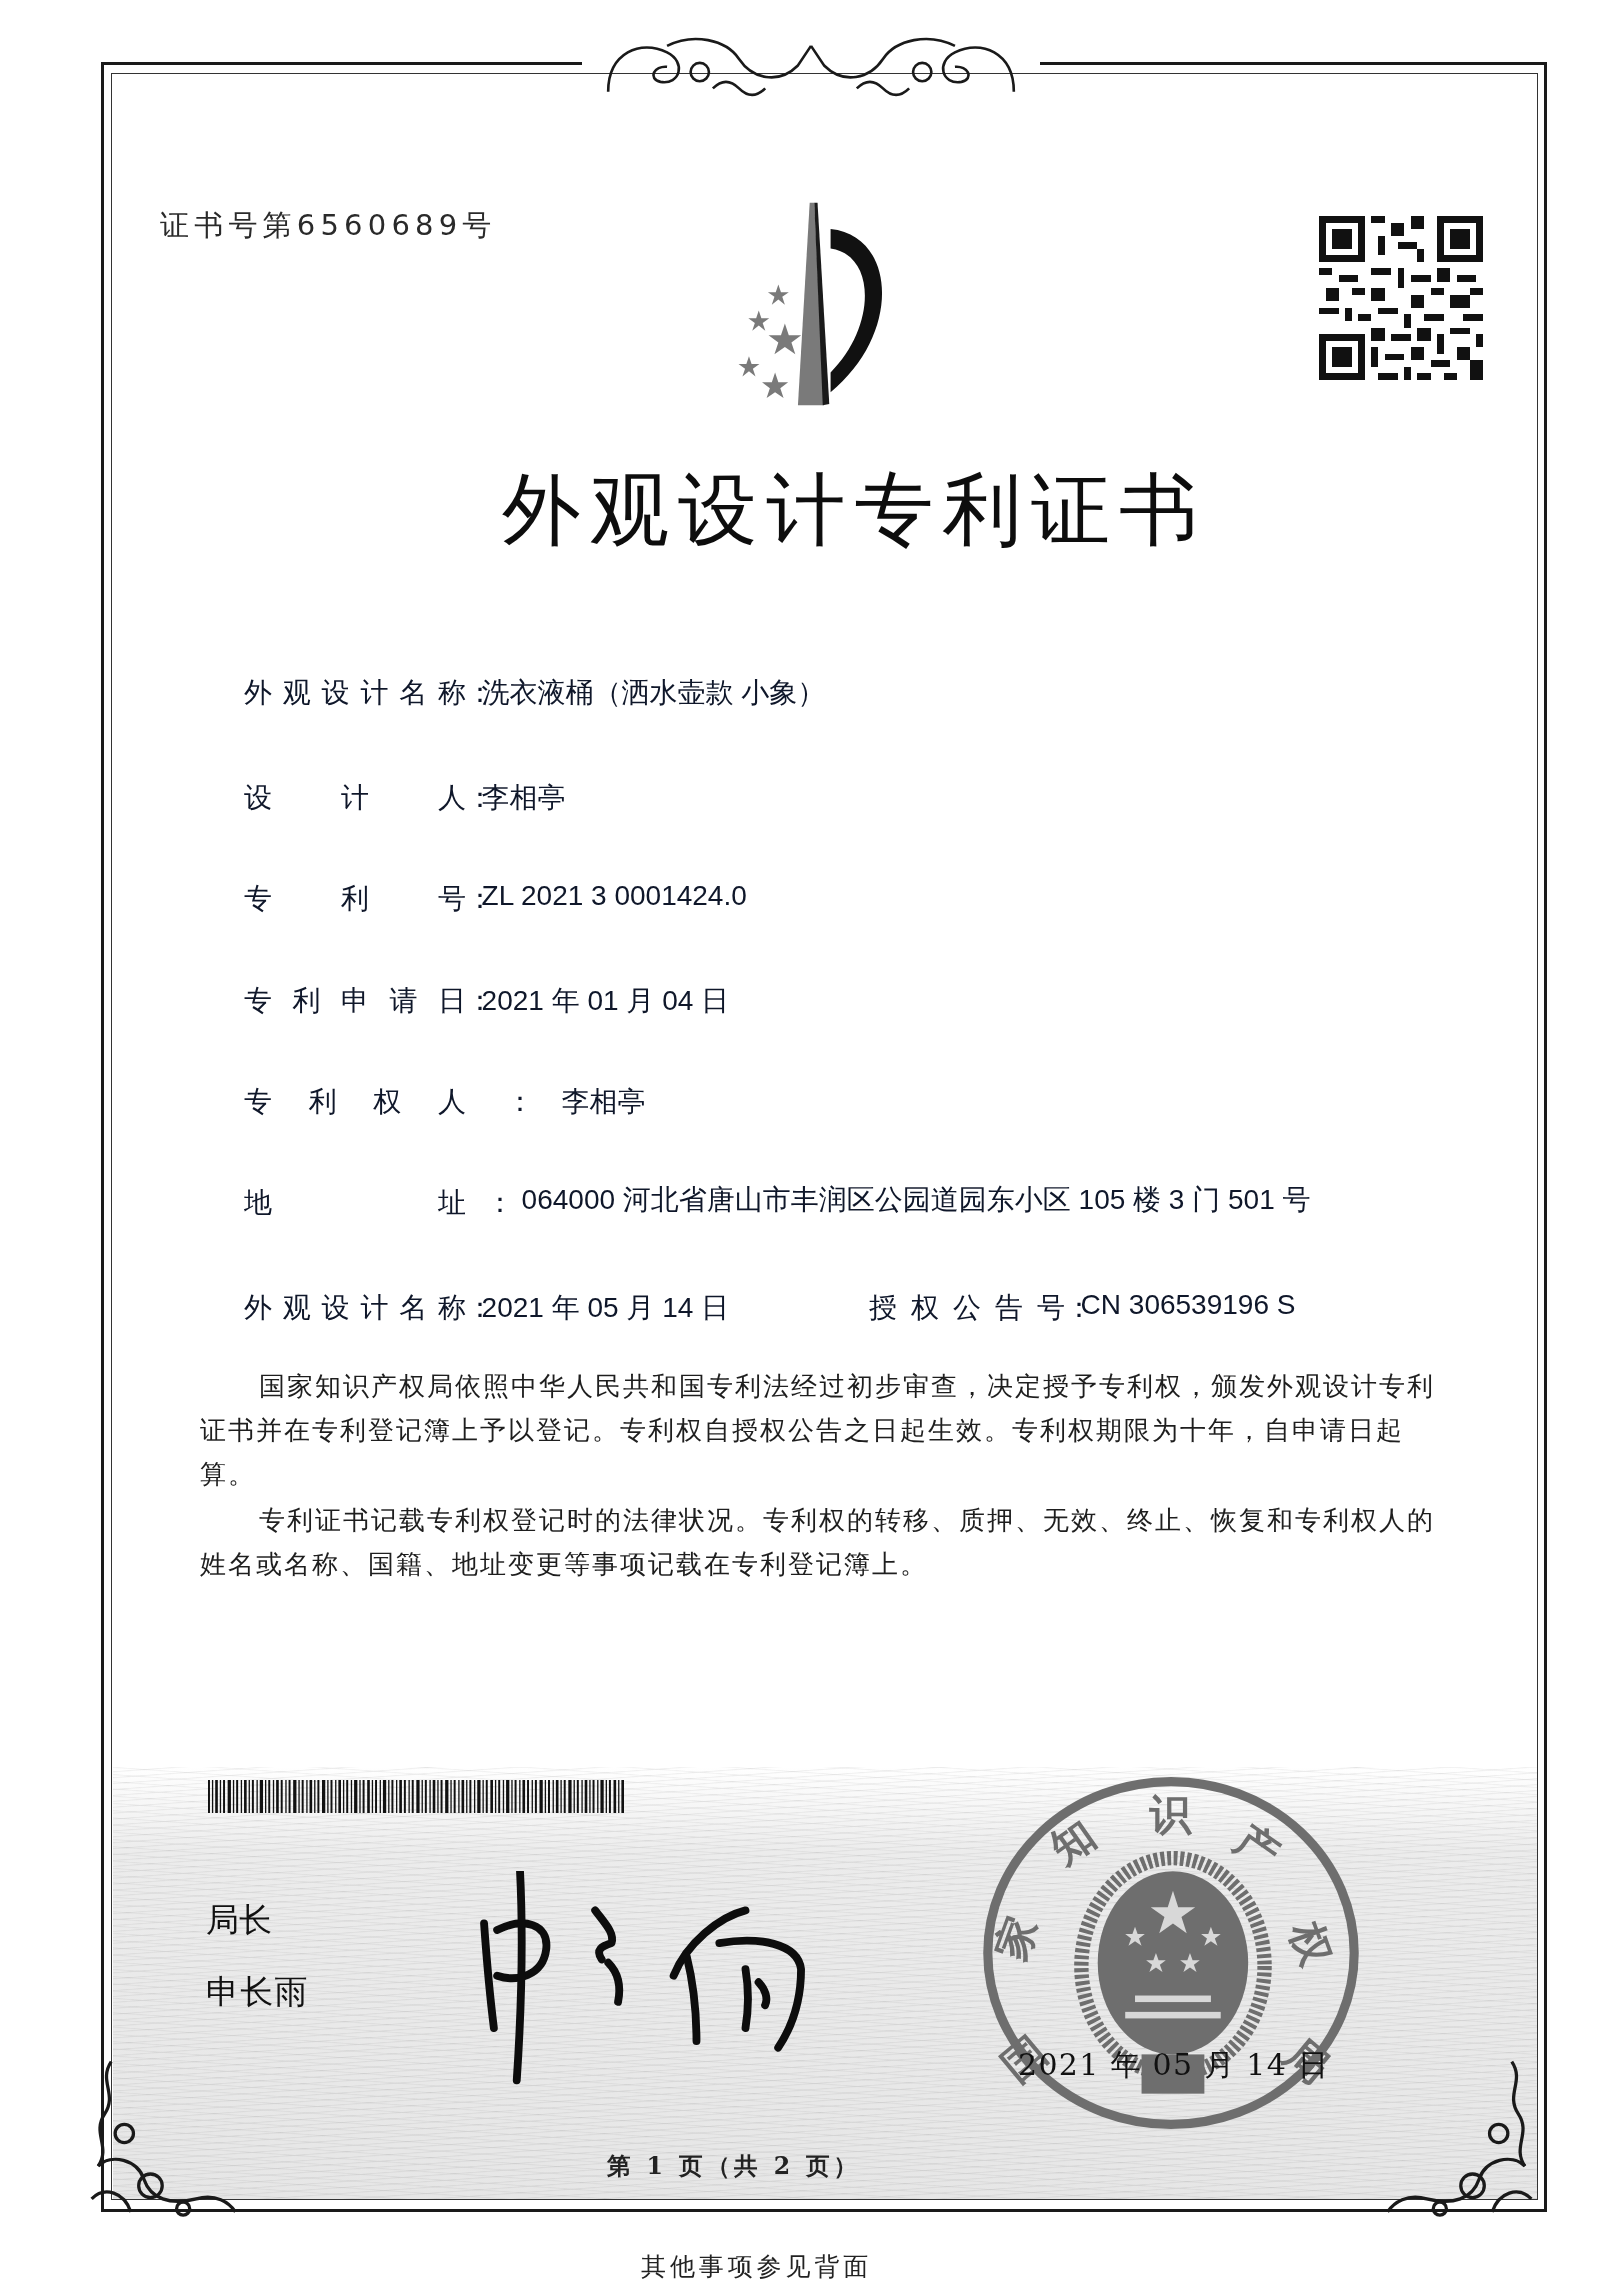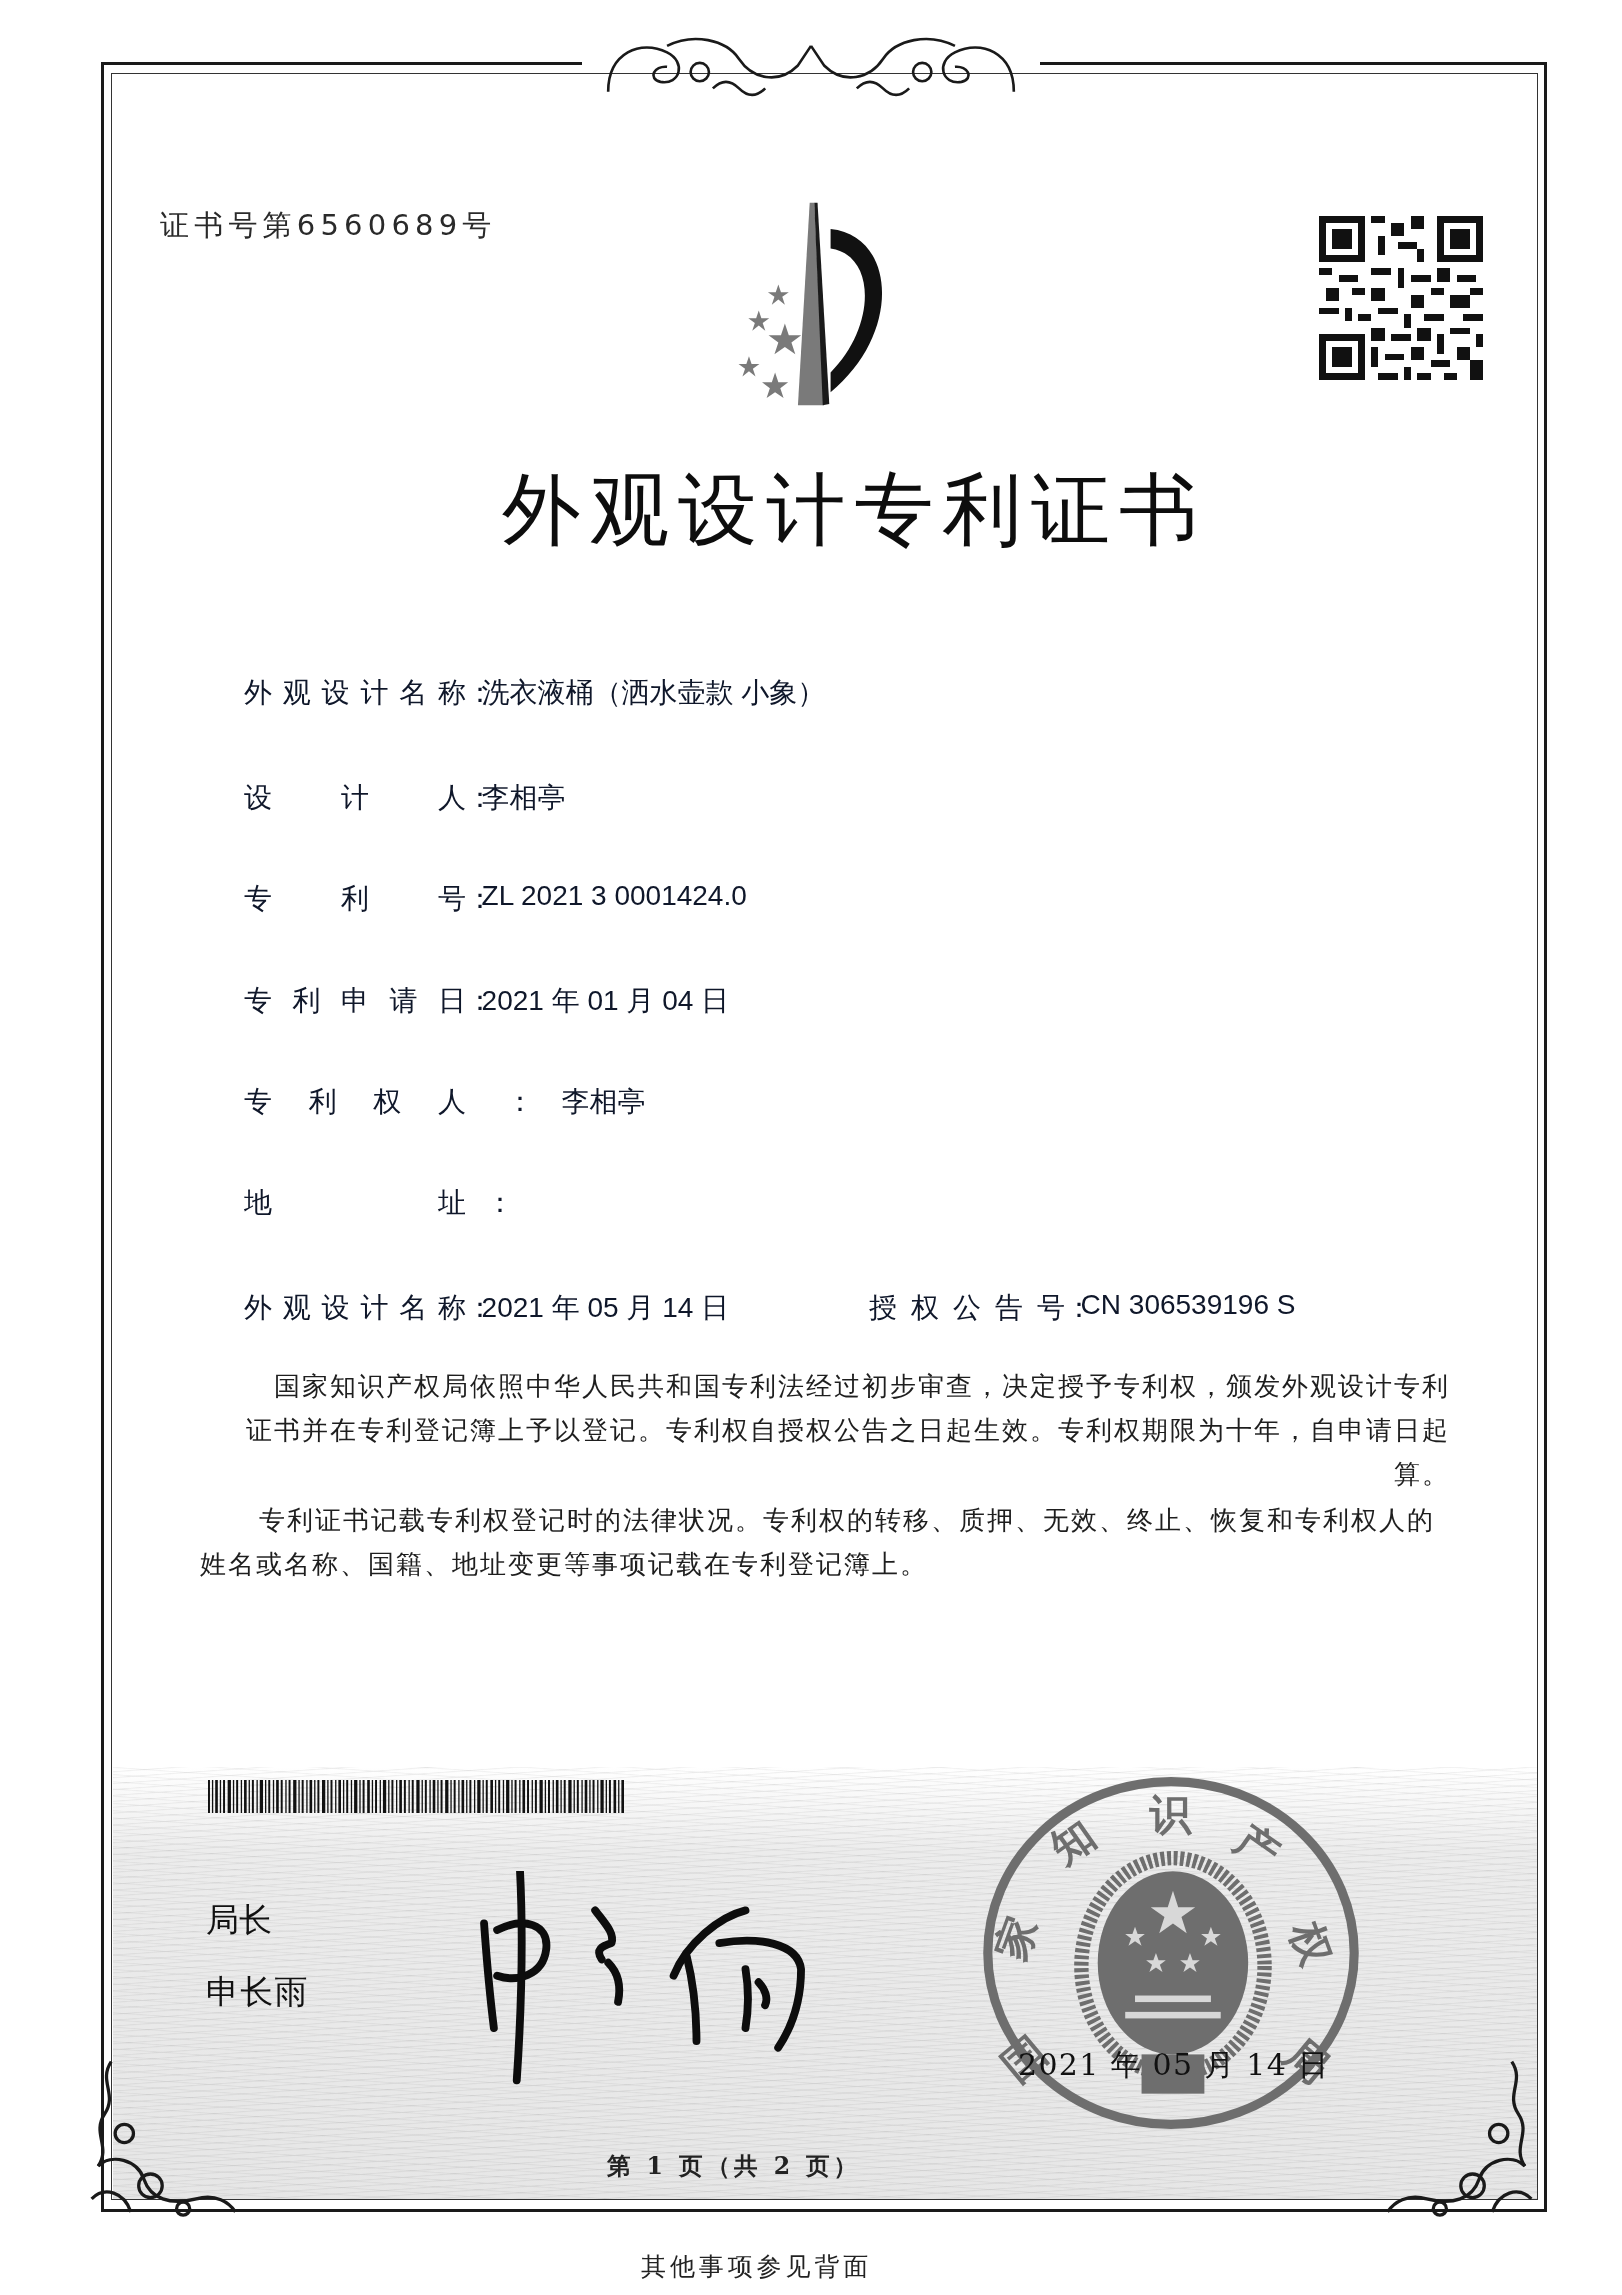--- a/index.html
+++ b/index.html
@@ -45,21 +45,21 @@
   .f5 { top:1083px;gap:40px; }
   .f6 { top:1184px;gap:20px; }
   .f6 .val { white-space:normal; width:870px; line-height:42px; margin-top:-5.2px; }
   .f7 { top:1289px; }
   .f8 { top:1289px; left:821px; }
   .f8 .lbl { width:196px; }
 
   
   .para { position:absolute; left:200px; width:1250px; font-family:"DejaVu Serif","Liberation Serif",serif;
           font-size:26px; line-height:44px; color:#1e1e1e; text-indent:59px; letter-spacing:2px; }
-  .p1 { top:1364px;text-align:right; }
+  .p1 { top:1364px; }
   .p2 { top:1498px; }
 
   
   .barcode { position:absolute; left:208px; top:1780px; width:416px; height:33px; }
   .director-title { position:absolute; left:206px; top:1898px; font-family:"DejaVu Sans","Liberation Sans",sans-serif; font-size:33px; color:#111; }
   .director-name { position:absolute; left:206px; top:1970px; font-family:"DejaVu Sans","Liberation Sans",sans-serif; font-size:33px; color:#111; letter-spacing:1.3px; }
   .signature { position:absolute; left:471px; top:1871px; width:366px; height:216px; }
 
   .seal { position:absolute; left:978px; top:1773px; width:386px; height:360px; }
   .seal-date { position:absolute; left:1018px; top:2045px; font-family:"DejaVu Serif","Liberation Serif",serif;
@@ -166,20 +166,21 @@
     <span class="val">2021 年 01 月 04 日</span>
 </div>
 <div class="field f5">
   <span class="lbl">专利权人</span>
     <span class="colon">：</span>
     <span class="val">李相亭</span>
 </div>
 <div class="field f6">
   <span class="lbl">地址</span>
     <span class="colon">：</span>
+    <span class="val">064000 河北省唐山市丰润区公园道园东小区 105 楼 3 门 501 号</span>
 </div>
 <div class="field f7">
   <span class="lbl">外观设计名称</span>
     <span class="colon">：</span>
     <span class="val">2021 年 05 月 14 日</span>
 </div>
 <div class="field f8">
   <span class="lbl">授权公告号</span>
     <span class="colon">：</span>
     <span class="val">CN 306539196 S</span>

